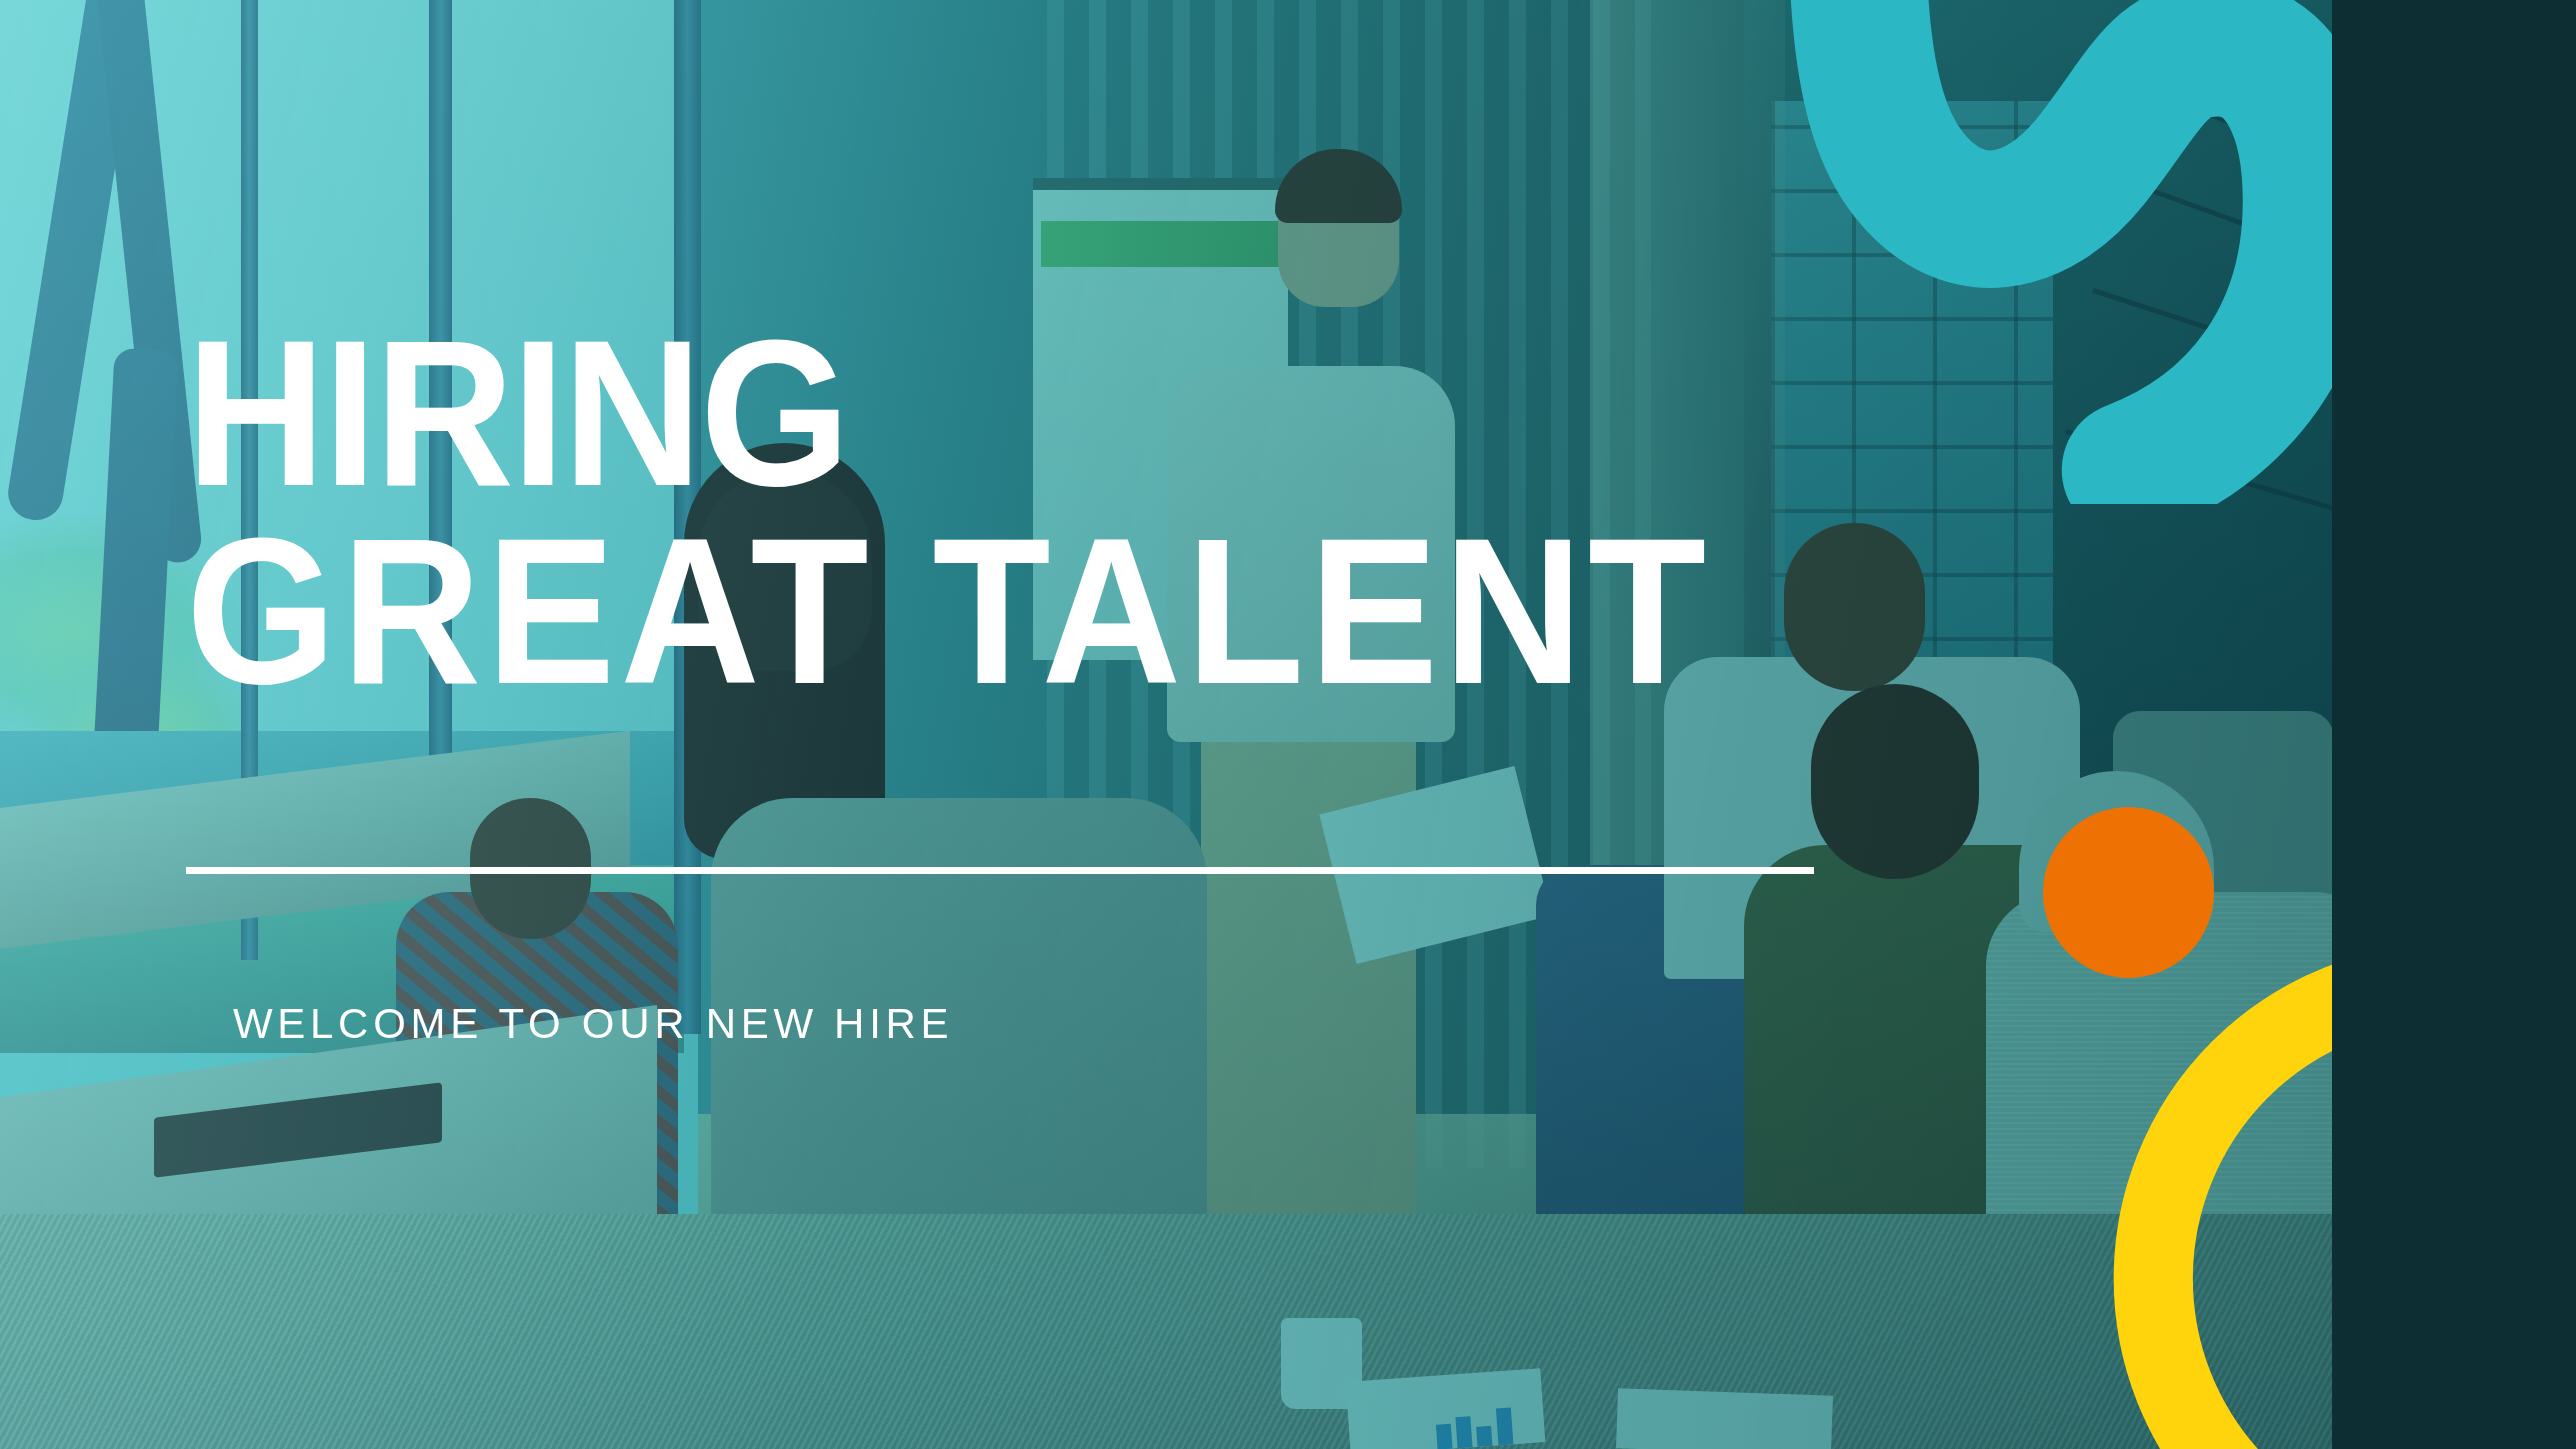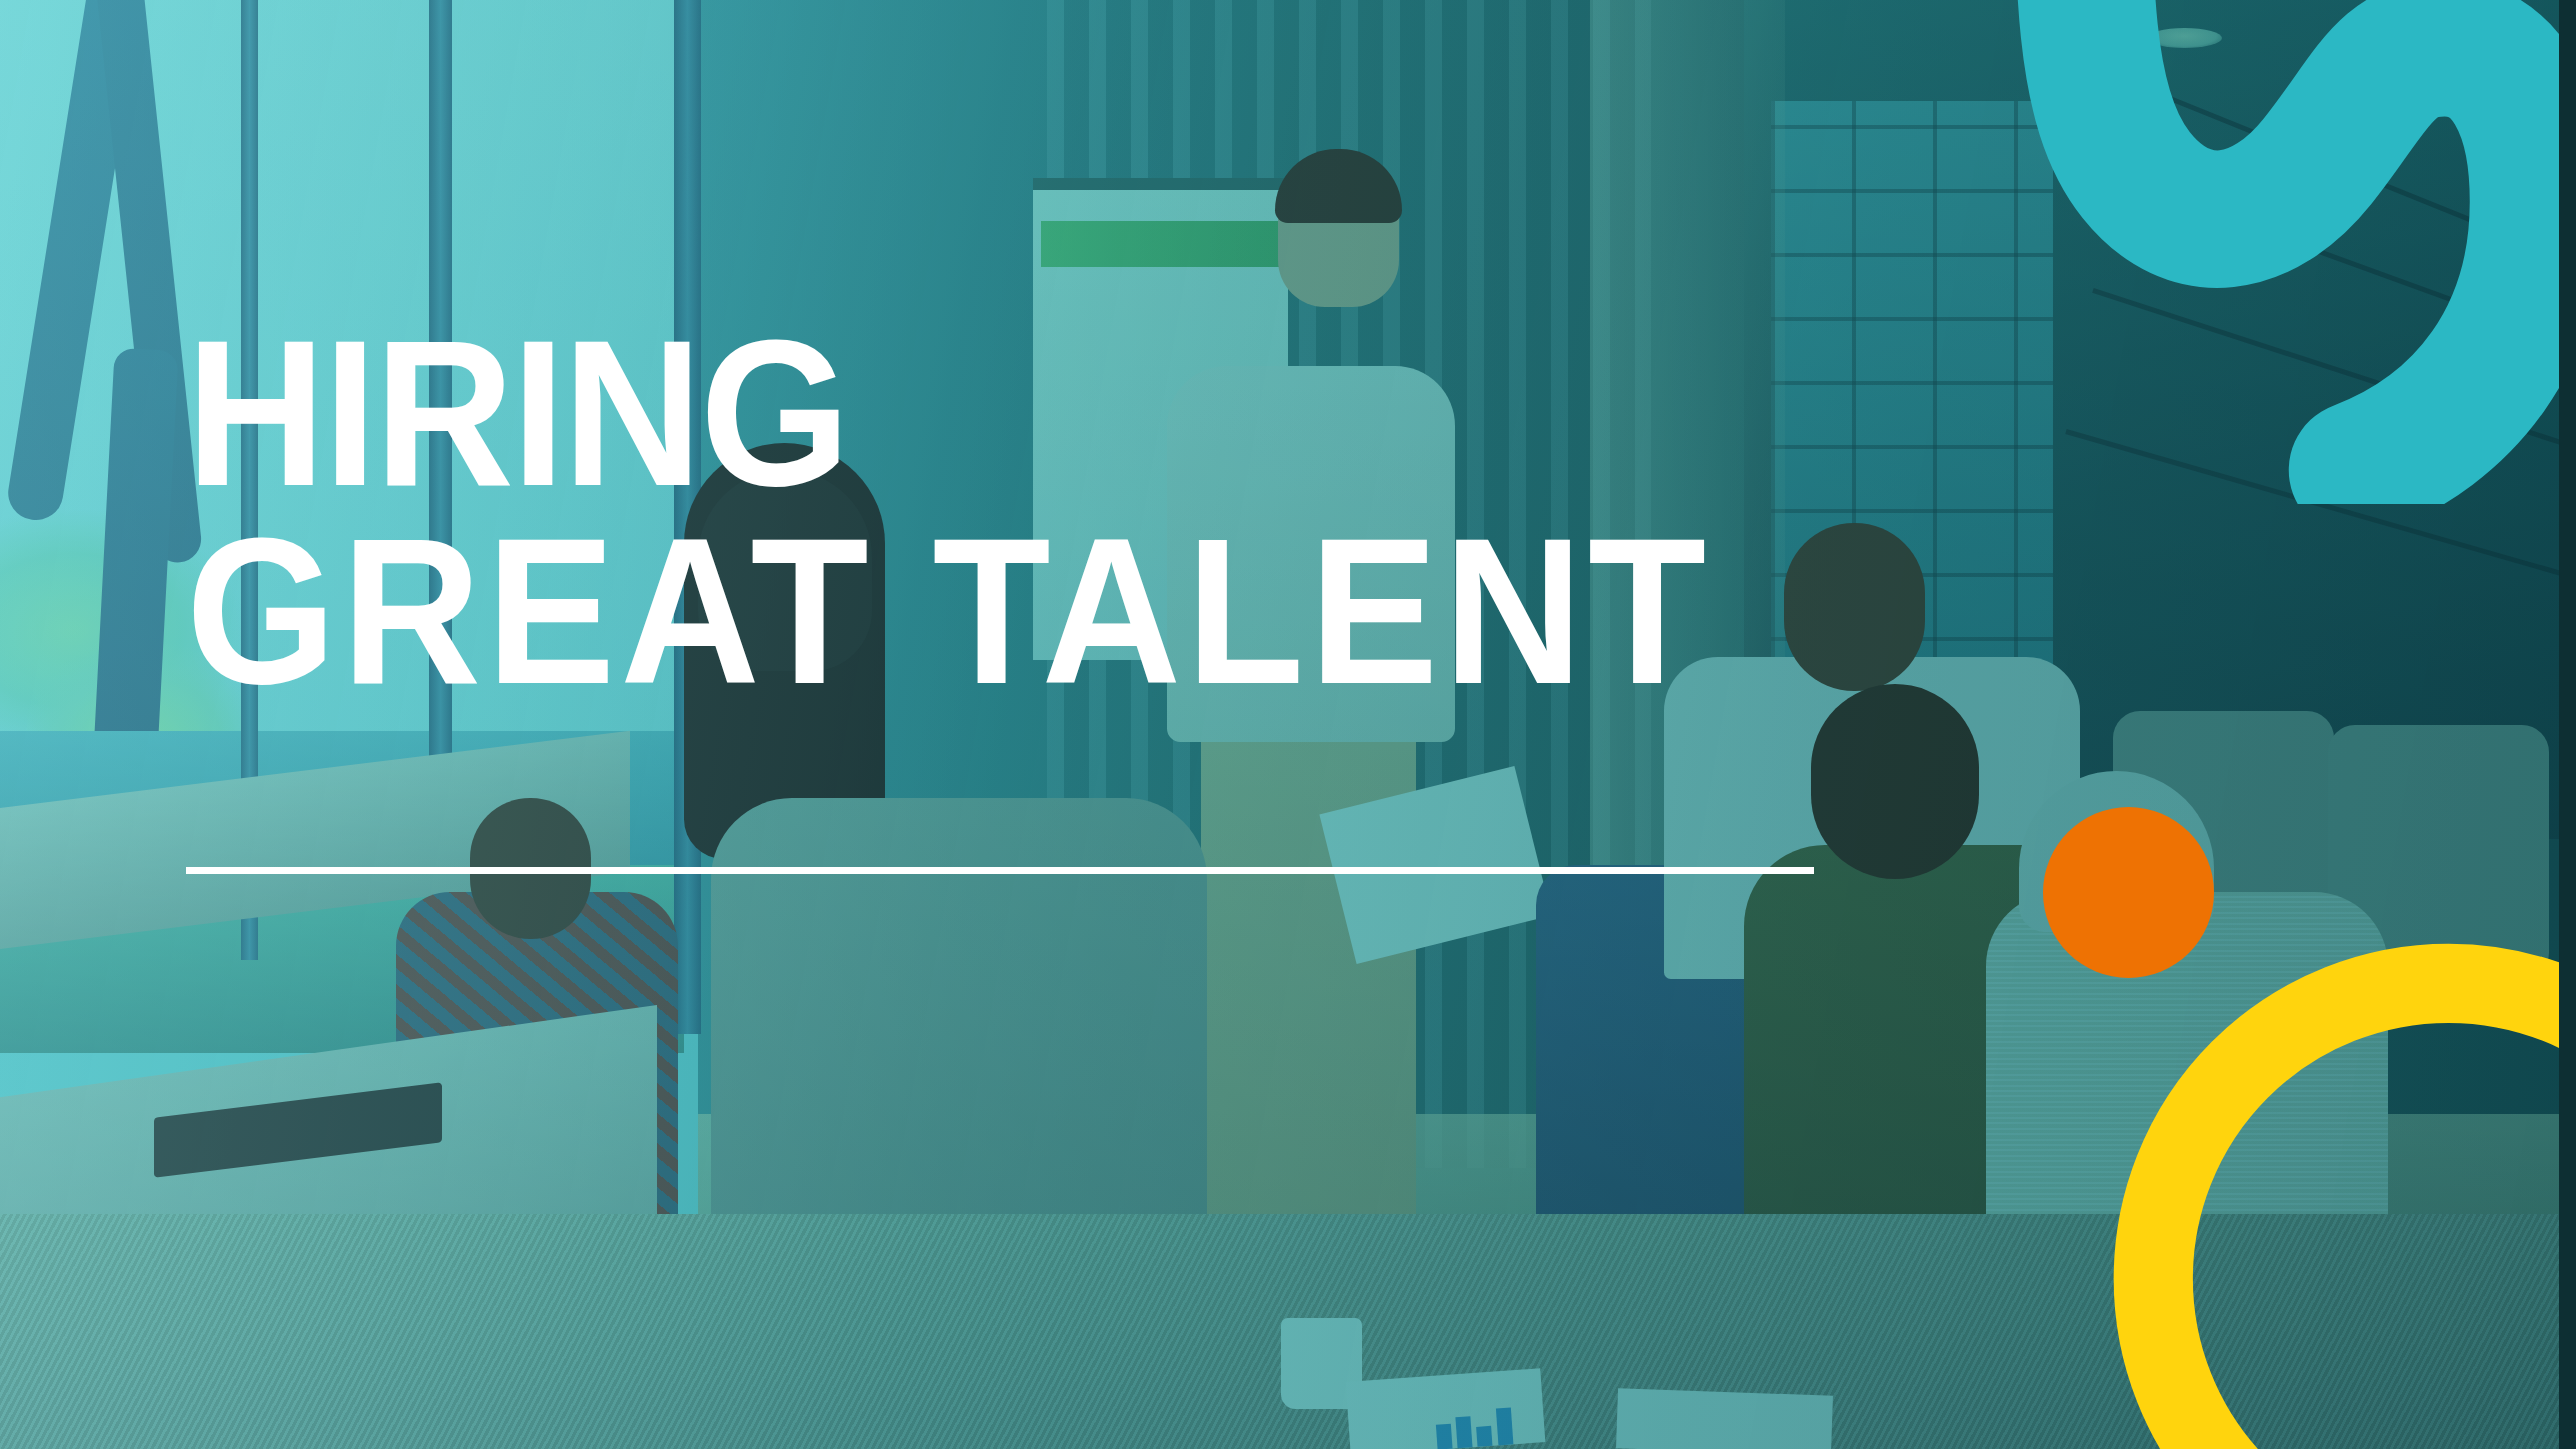--- a/index.html
+++ b/index.html
@@ -3,21 +3,21 @@
 <meta charset="utf-8">
 <title>Hiring Great Talent Banner</title>
 <style>
   html, body {
     margin: 0;
     padding: 0;
     background: #0d2f33;
   }
   #stage {
     position: relative;
-    width: 2559px;
+    width: 2332px;
     height: 1449px;
     overflow: hidden;
     font-family: "Liberation Sans", "DejaVu Sans", sans-serif;
     background: #7fd3d8;
   }
 
   
   #photo {
     position: absolute;
     inset: 0;
@@ -379,15 +379,16 @@
     <circle cx="500" cy="500" r="440" fill="none" stroke="#FFD40D" stroke-width="118"></circle>
   </svg>
 
   <div id="copy">
     <h1 class="headline line1">HIRING</h1>
     <h1 class="headline line2">GREAT TALENT</h1>
   </div>
 
   <div id="rule"></div>
 
+  <p id="subtitle">WELCOME TO OUR NEW HIRE</p>
 
 </div>
 
 
 </body></html>

